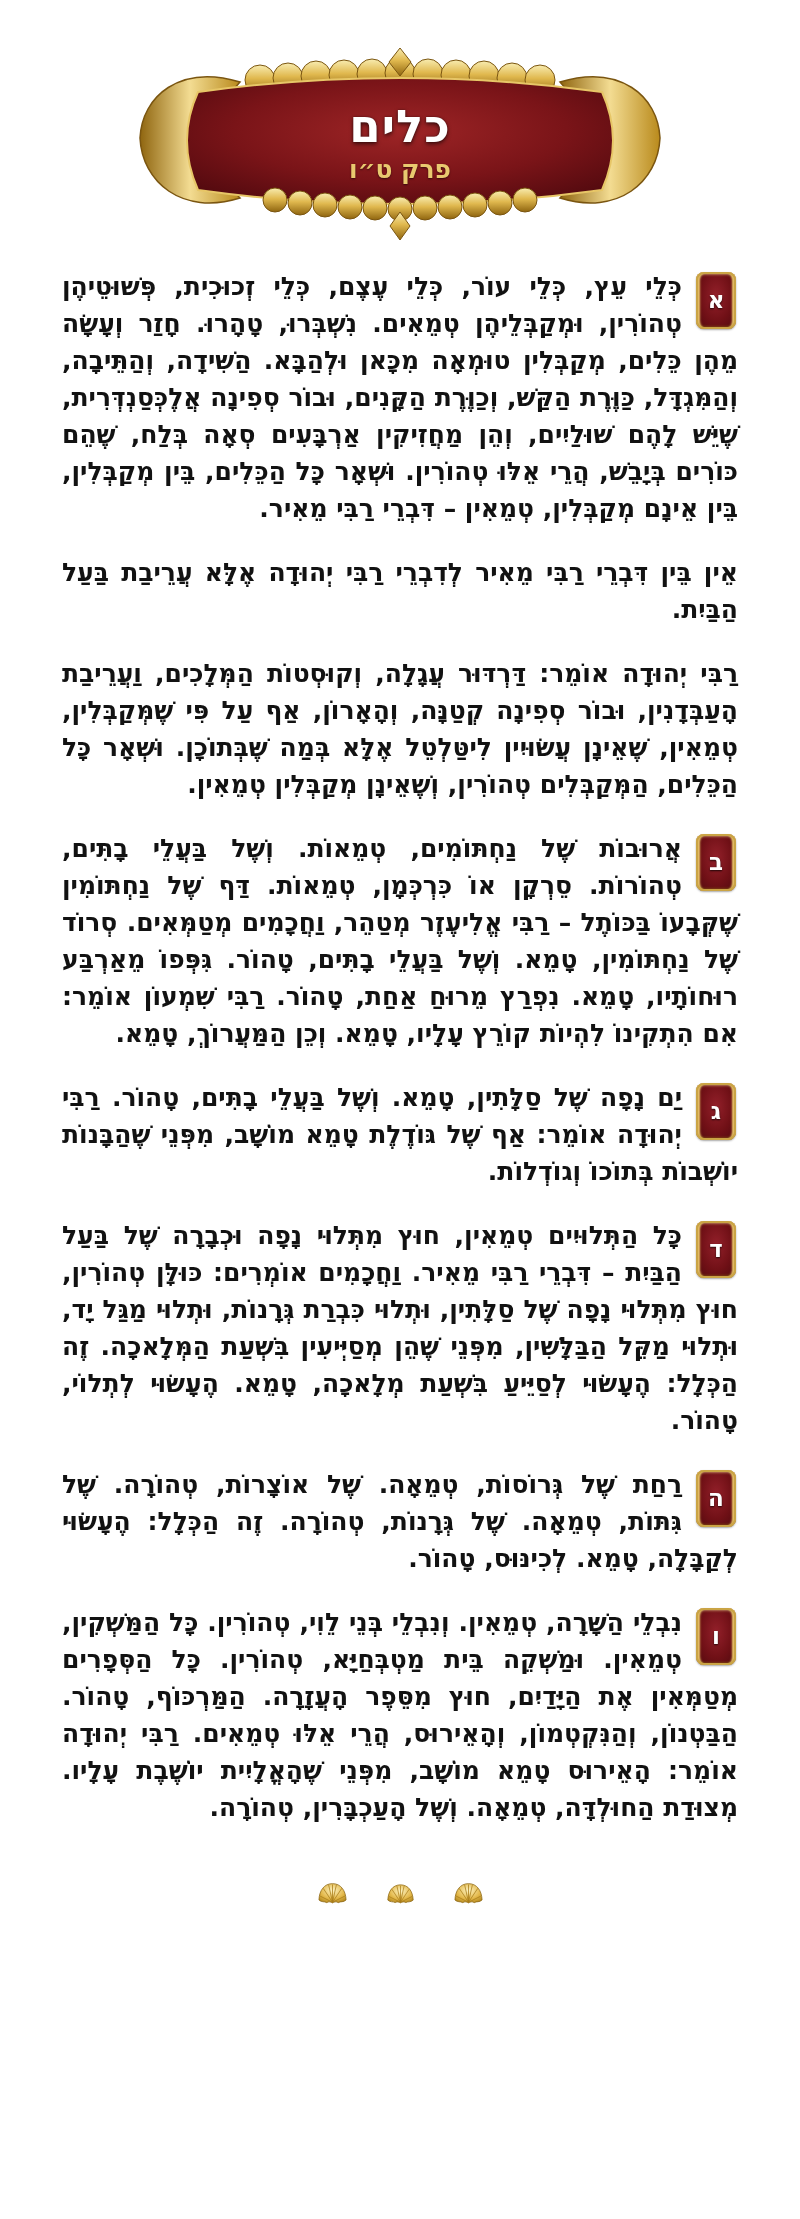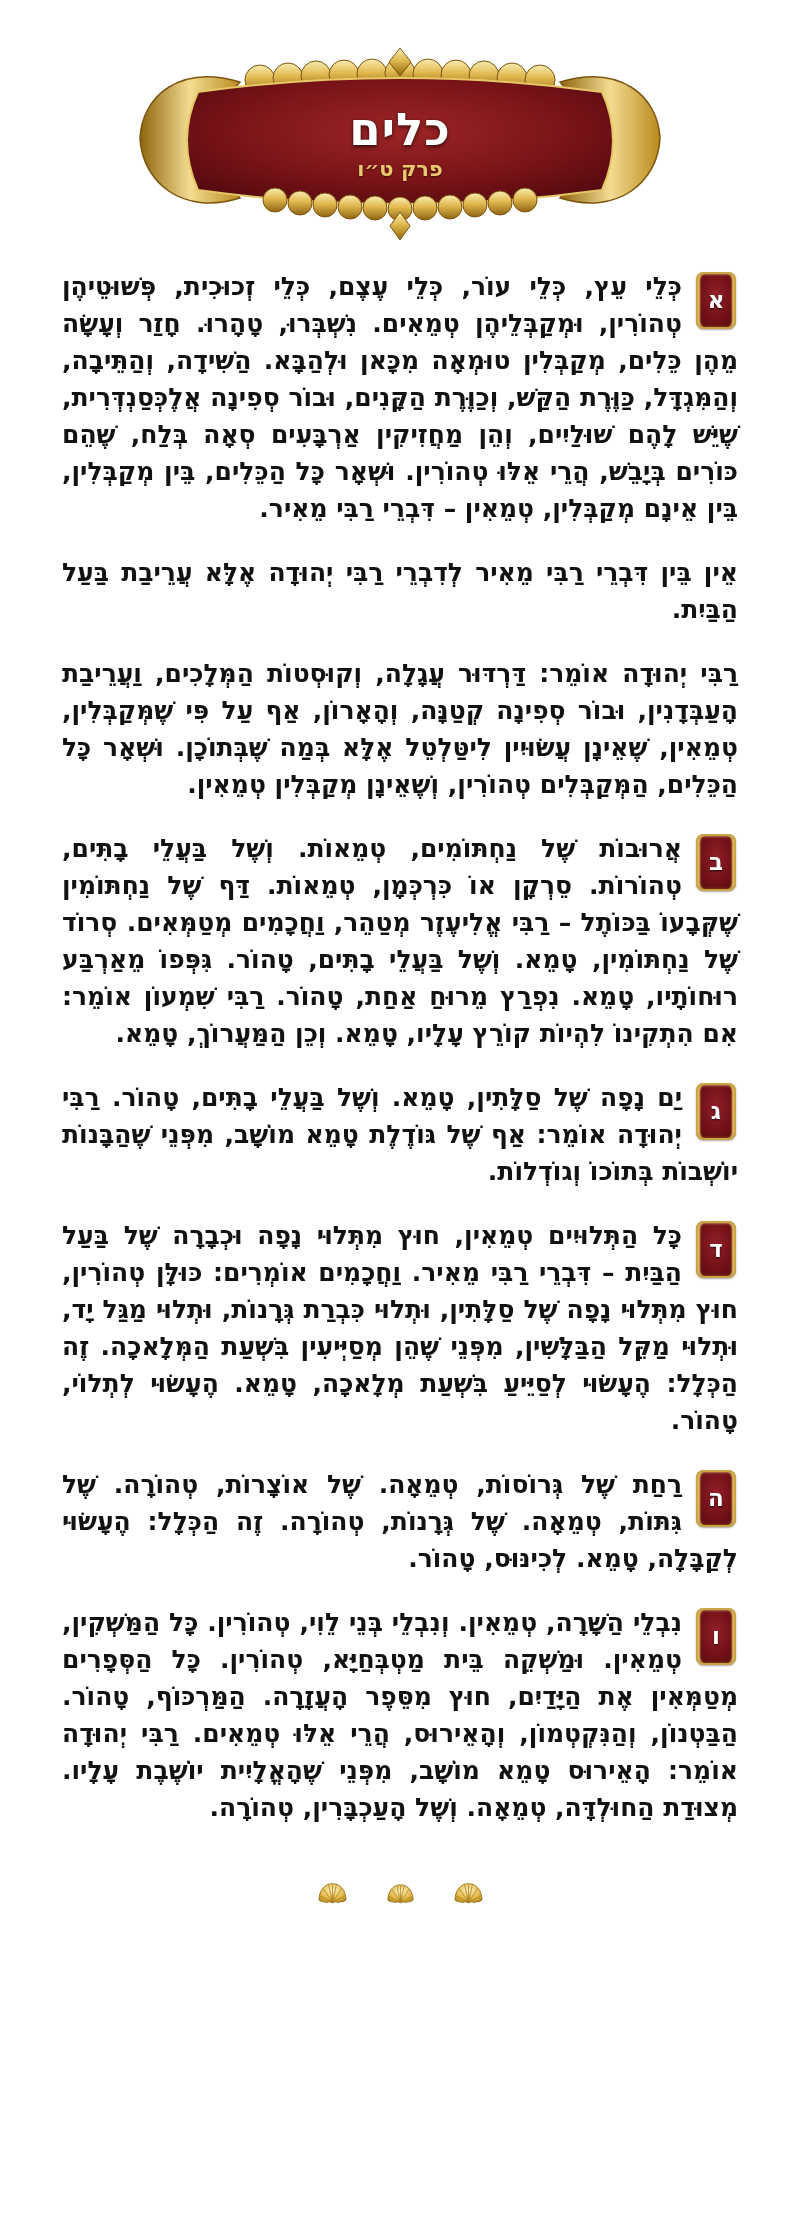--- a/index.html
+++ b/index.html
@@ -6,21 +6,21 @@
   body { width: 800px; font-family: "DejaVu Sans", "Liberation Serif", sans-serif; }
   .page { width: 800px; background: #ffffff; padding-bottom: 36px; }
 
   
   .banner { position: relative; width: 540px; height: 214px; margin: 34px auto 6px; }
   .banner-svg { position: absolute; inset: 0; width: 100%; height: 100%; }
   .banner-text { position: absolute; inset: 0; display: flex; flex-direction: column;
                  align-items: center; justify-content: center; direction: rtl; padding-top: 4px; }
   .banner-title { font-size: 45px; font-weight: 700; color: #ffffff; letter-spacing: 1px;
                   text-shadow: 0 2px 4px rgba(0,0,0,0.6), 0 0 2px rgba(0,0,0,0.4); line-height: 1.1; }
-  .banner-sub { font-size: 21px; font-weight: 700; color: #e9c96f; margin-top: 3px;
+  .banner-sub { font-size: 25px; font-weight: 700; color: #e9c96f; margin-top: 3px;
                 text-shadow: 0 1px 2px rgba(0,0,0,0.55); }
 
   
   .text-wrap { padding: 14px 62px 0; direction: rtl; }
   .para { text-align: justify; font-size: 25px; font-weight: 700; line-height: 37px;
           color: #121212; margin: 0 0 27px; }
   .para::after { content: ""; display: block; clear: both; }
 
   
   .badge { float: right; width: 40px; height: 57px; margin: 4px 2px 4px 14px;

